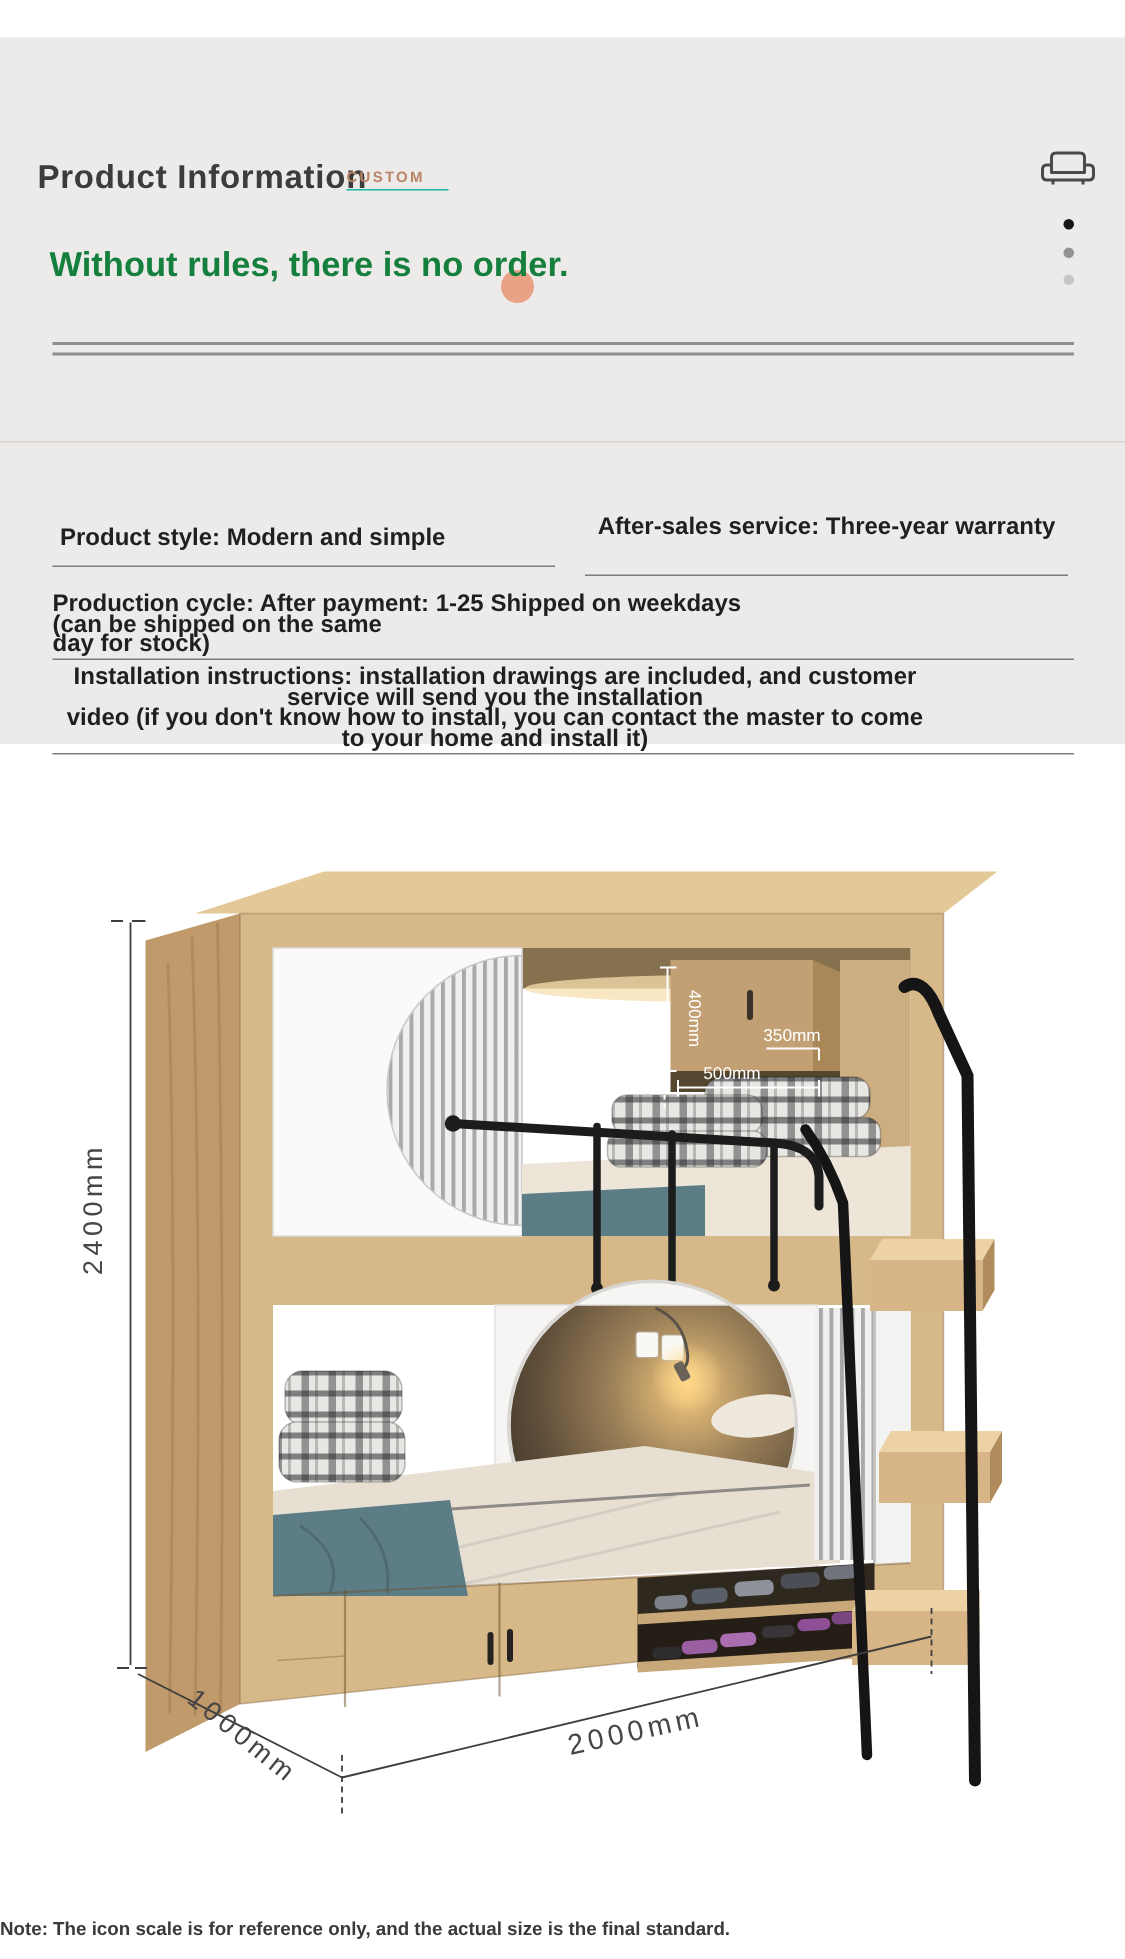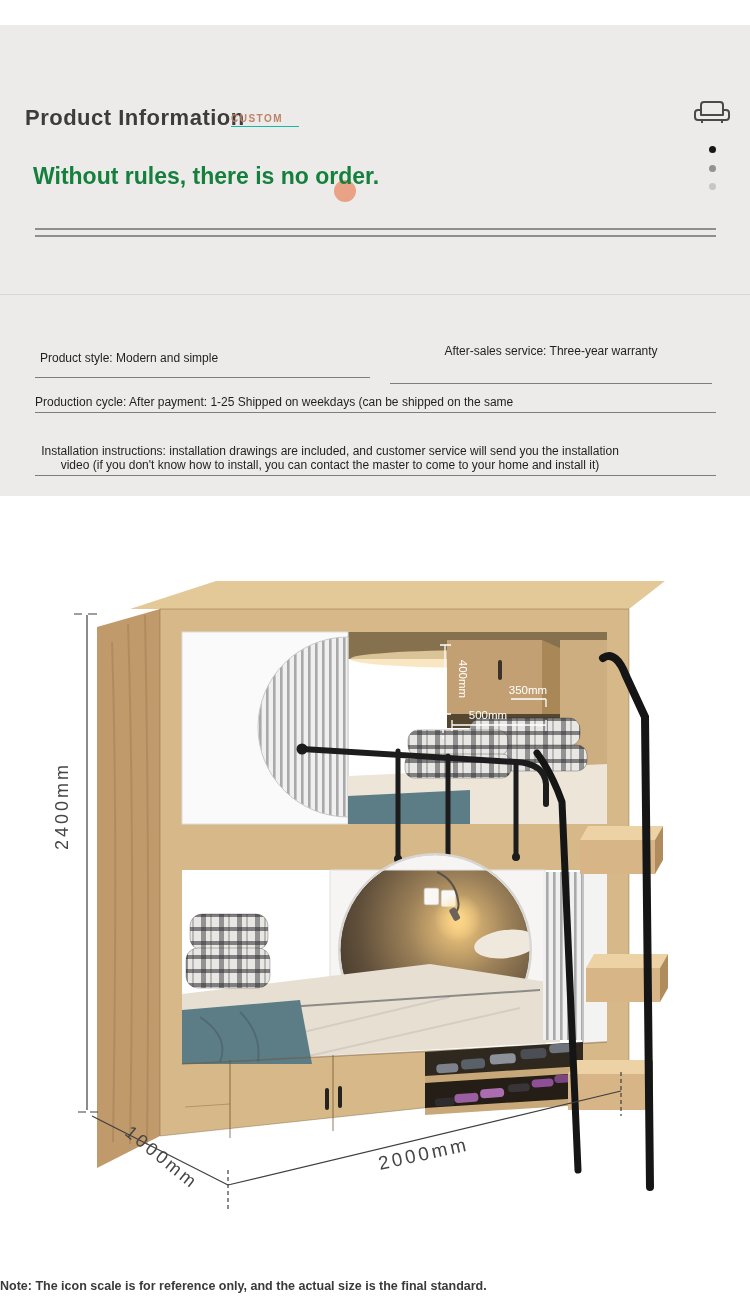--- a/index.html
+++ b/index.html
@@ -8,21 +8,21 @@
   .gray-bg{position:absolute;left:0;top:13px;width:750px;height:471px;background:#edebe9;}
   .page-title{position:absolute;left:25px;top:93px;font-size:22px;font-weight:700;color:#3c3c3c;letter-spacing:.5px;}
   .tag{position:absolute;left:231px;top:101px;font-size:10px;font-weight:700;letter-spacing:1.5px;
        color:#bb8467;border-bottom:1px solid #14b8a6;padding:0 16px 2px 0;}
   .headline{position:absolute;left:33px;top:151px;font-size:23px;font-weight:700;color:#15803d;z-index:2;}
   .accent-circle{position:absolute;left:334px;top:168px;width:22px;height:22px;border-radius:50%;
        background:#e9a285;z-index:1;}
   .double-line{position:absolute;left:35px;top:216px;width:681px;height:5px;
        border-top:2px solid #908e8c;border-bottom:2px solid #908e8c;}
   .faint-line{position:absolute;left:0;top:282px;width:750px;height:1px;background:rgba(160,158,155,.28);}
-  .spec{position:absolute;font-size:12px;font-weight:400;color:#1f1f1f;line-height:13.5px;
+  .spec{position:absolute;font-size:16px;font-weight:700;color:#1f1f1f;line-height:13.5px;
        border-bottom:1px solid #7f7d7b;}
   .spec-left{left:35px;top:340px;width:330px;padding:0 0 11px 5px;text-align:left;}
   .spec-right{left:390px;top:333px;width:322px;padding-bottom:24px;text-align:center;}
   .spec-row2{left:35px;top:384px;width:681px;padding-bottom:2px;}
   .spec-row2 .inner{width:490px;}
   .spec-row3{left:35px;top:433px;width:681px;padding-bottom:3px;}
   .spec-row3 .inner{width:578px;margin-left:6px;text-align:center;}
   .sofa-icon{position:absolute;left:694px;top:87px;}
   .pager{position:absolute;left:707px;top:132px;width:10px;height:48px;}
   .dot{position:absolute;border-radius:50%;}
@@ -68,20 +68,21 @@
 
   <div class="spec spec-left">
     <span>Product style: Modern and simple</span>
   </div>
   <div class="spec spec-right">
     <div>After-sales service: Three-year warranty</div>
   </div>
   <div class="spec spec-row2">
     <div class="inner">
       <div>Production cycle: After payment: 1-25 Shipped on weekdays (can be shipped on the same</div>
+      <div>day for stock)</div>
     </div>
   </div>
   <div class="spec spec-row3">
     <div class="inner">
       <div>Installation instructions: installation drawings are included, and customer service will send you the installation</div>
       <div>video (if you don't know how to install, you can contact the master to come to your home and install it)</div>
     </div>
   </div>
 
   <svg class="bed-svg" width="750" height="1306" viewBox="0 0 750 1306">

